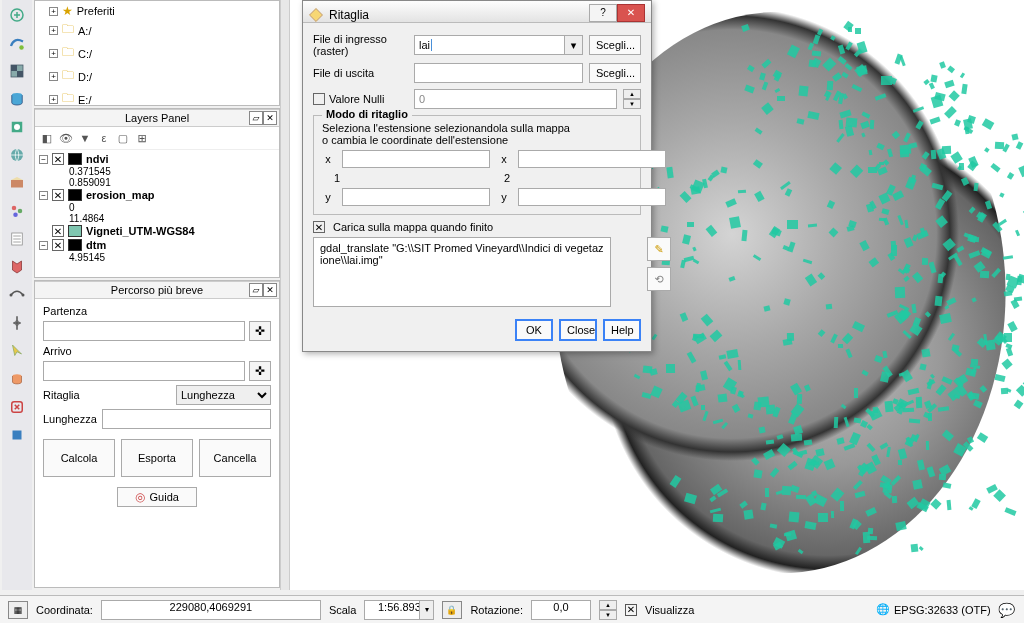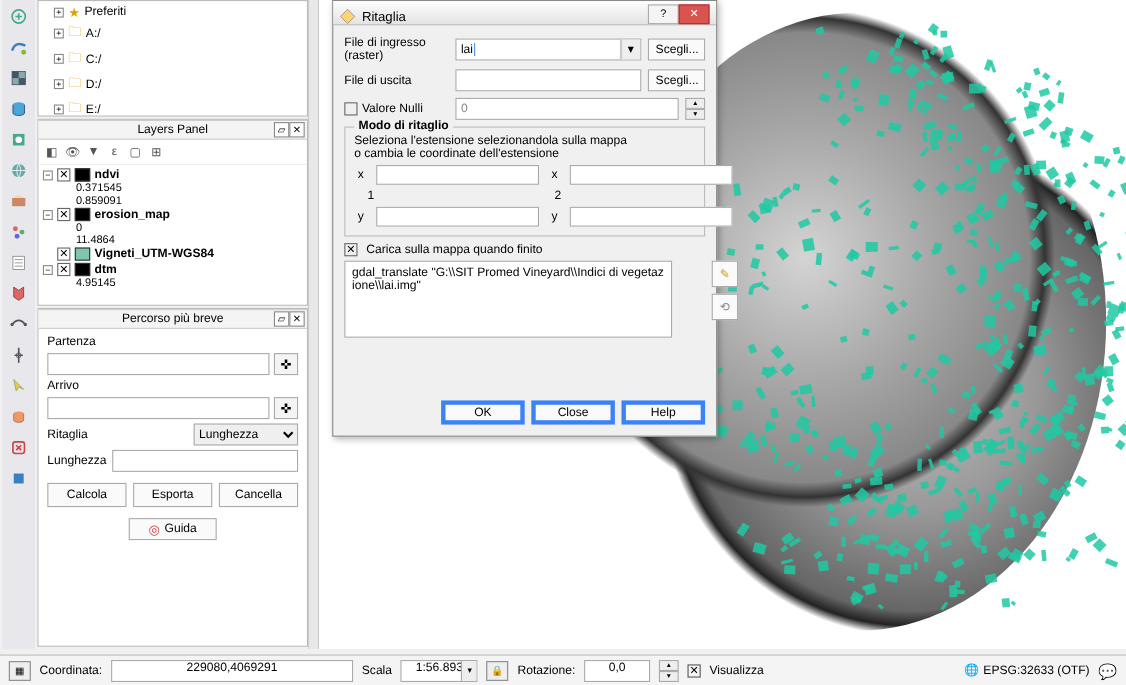--- a/index.html
+++ b/index.html
@@ -35,21 +35,21 @@
   .bold { font-weight: bold; }
 
   .route-panel { flex: 1; }
   .route-body { padding: 6px 8px; display: flex; flex-direction: column; gap: 4px; }
   .route-row { display: flex; align-items: center; gap: 4px; }
   .route-row label { width: 55px; }
   .route-input { flex: 1; height: 20px; border: 1px solid #aaa; background: #fff; padding: 0 4px; }
   .sq-btn { width: 22px; height: 20px; border: 1px solid #aaa; background: #f4f4f4; font-size: 12px; line-height: 18px; text-align: center; cursor: pointer; }
   .route-select { width: 95px; height: 20px; border: 1px solid #aaa; }
   .route-btns { display: flex; gap: 6px; margin-top: 6px; }
-  .r-btn { flex: 1; height: 22px; border: 1px solid #aaa; background: #fafafa; cursor: pointer; }
+  .r-btn { flex: 1; height: 38px; border: 1px solid #aaa; background: #fafafa; cursor: pointer; }
   .guide-btn { margin: 6px auto 0; width: 80px; height: 20px; border: 1px solid #aaa; background: #fafafa; display: flex; align-items: center; justify-content: center; gap: 4px; cursor: pointer; }
   .guide-btn .g-icon { color: #c44; font-size: 12px; }
 
   
   .scroll-gutter { position: absolute; left: 280px; top: 0; width: 10px; height: 590px; background: #e8e8e8; border-left: 1px solid #ccc; border-right: 1px solid #ccc; }
 
   
   .map-canvas { position: absolute; left: 290px; top: 0; right: 0; height: 590px; background: #fff; overflow: hidden; }
   .map-island { position: absolute; left: 250px; top: 0; width: 480px; height: 585px; }
   .island-body { position: absolute; inset: 0; background:
@@ -82,21 +82,21 @@
   .fieldset .legend { position: absolute; top: -8px; left: 8px; background: #f0f0f0; padding: 0 4px; font-weight: bold; }
   .radio { width: 11px; height: 11px; border: 1px solid #555; border-radius: 50%; display: inline-flex; align-items: center; justify-content: center; margin-right: 4px; cursor: pointer; }
   .radio.sel::after { content: ""; width: 5px; height: 5px; background: #333; border-radius: 50%; }
   .ext-grid { display: grid; grid-template-columns: 12px 1fr 12px 1fr; gap: 4px 8px; align-items: center; margin-top: 4px; }
   .ext-grid .elab { text-align: center; }
   .ext-i { height: 18px; border: 1px solid #aaa; background: #fff; }
   .cmd-box { border: 1px solid #aaa; background: #fff; height: 70px; padding: 4px 6px; margin-top: 4px; font-size: 10.5px; word-break: break-all; position: relative; }
   .cmd-side { position: absolute; right: -30px; top: 0; display: flex; flex-direction: column; gap: 6px; }
   .cmd-sbtn { width: 24px; height: 24px; border: 1px solid #aaa; background: #fafafa; display: flex; align-items: center; justify-content: center; cursor: pointer; }
   .dlg-footer { display: flex; justify-content: flex-end; gap: 6px; padding: 6px 10px 10px; }
-  .fbtn { width: 76px; height: 22px; border: 4px solid #3b82f6; background: #fafafa; cursor: pointer; margin-top: 45px; }
+  .fbtn { width: 38px; height: 22px; border: 2px solid #3b82f6; background: #fafafa; cursor: pointer; }
 
   
   .status-bar { position: absolute; left: 0; bottom: 0; right: 0; height: 28px; border-top: 1px solid #bbb; background: #f4f4f4; display: flex; align-items: center; padding: 0 8px; gap: 8px; }
   .status-toggle { width: 20px; height: 18px; border: 1px solid #888; background: #eee; font-size: 9px; line-height: 16px; text-align: center; cursor: pointer; }
   .st-in { height: 20px; border: 1px solid #aaa; background: #fff; padding: 0 4px; text-align: center; }
   .st-in.coord { width: 220px; }
   .st-in.scale { width: 70px; position: relative; }
   .st-in.rot { width: 60px; }
   .scale-arrow { position: absolute; right: 0; top: 0; width: 14px; height: 18px; border-left: 1px solid #aaa; background: #eee; font-size: 8px; line-height: 18px; text-align: center; cursor: pointer; }
   .cb-render { width: 12px; height: 12px; border: 1px solid #555; display: inline-flex; align-items: center; justify-content: center; font-size: 10px; cursor: pointer; }

